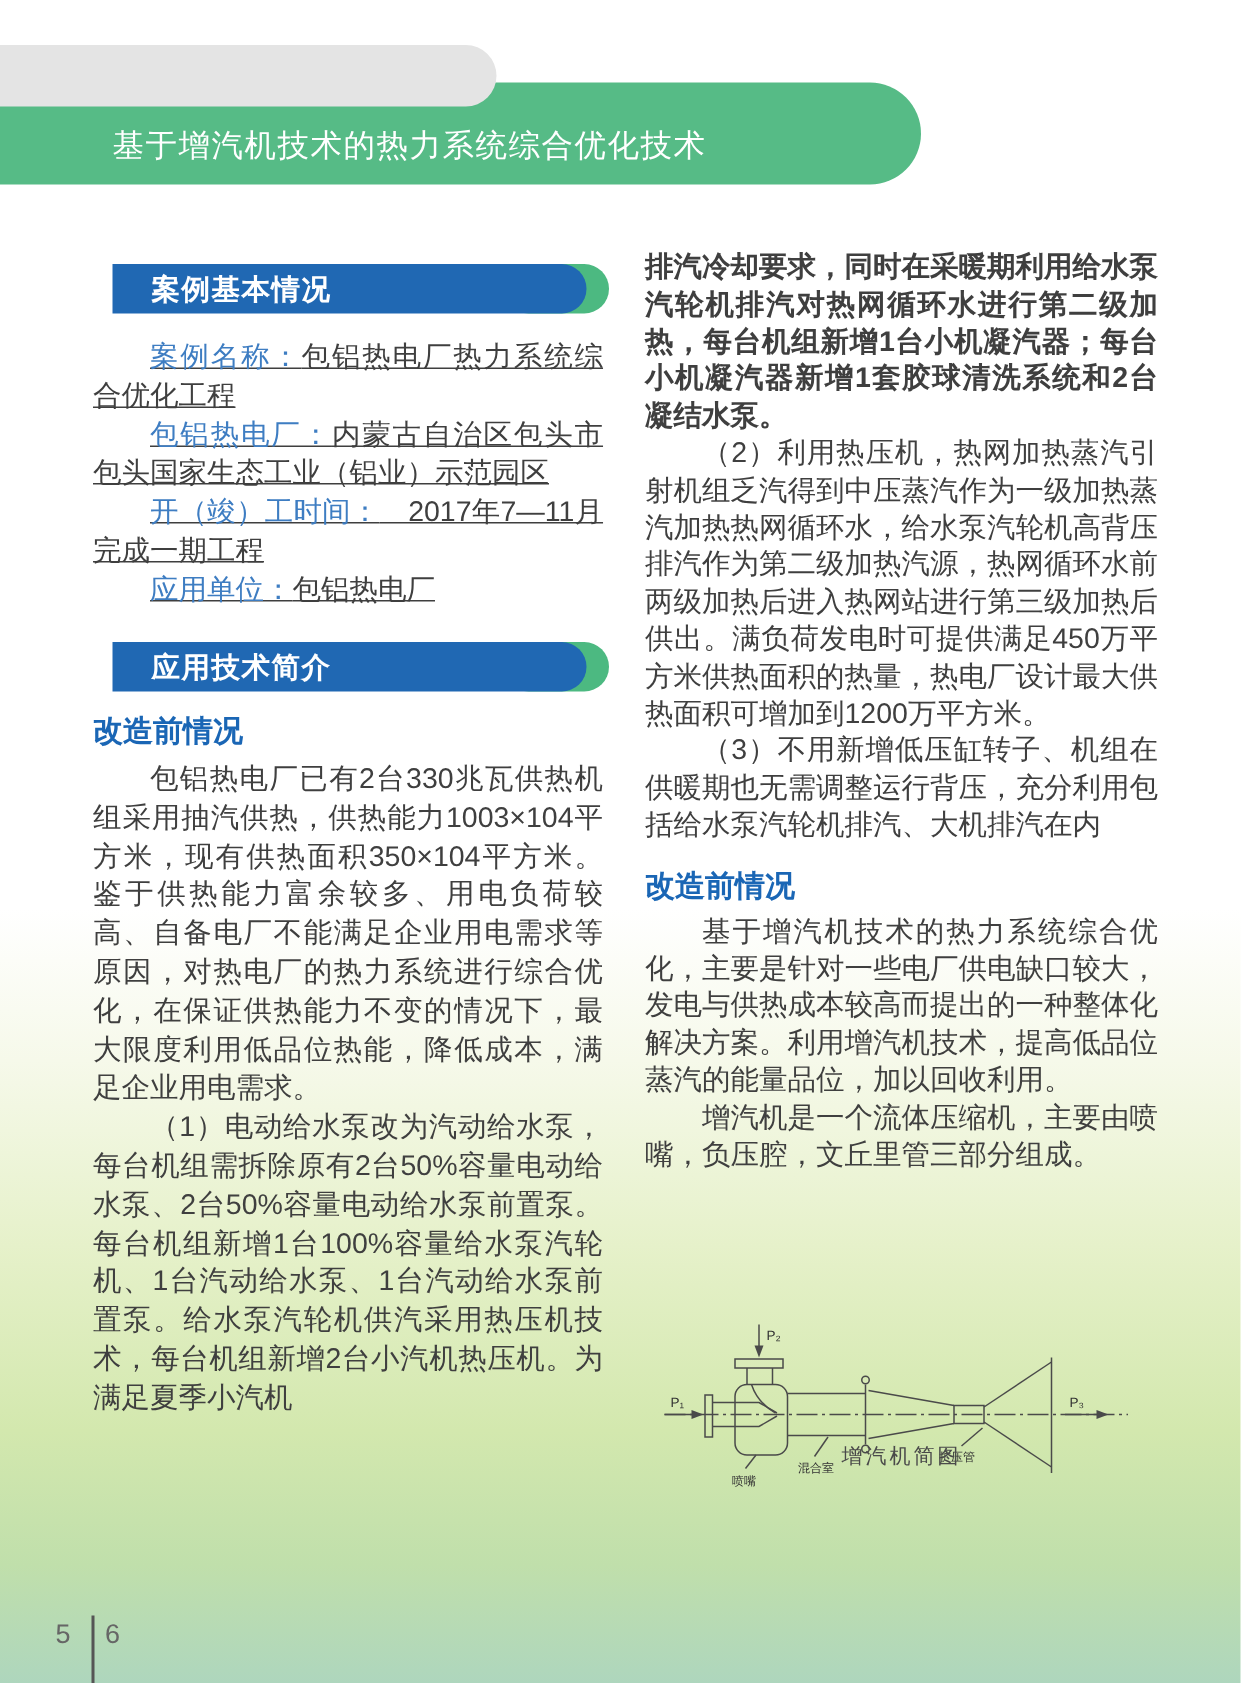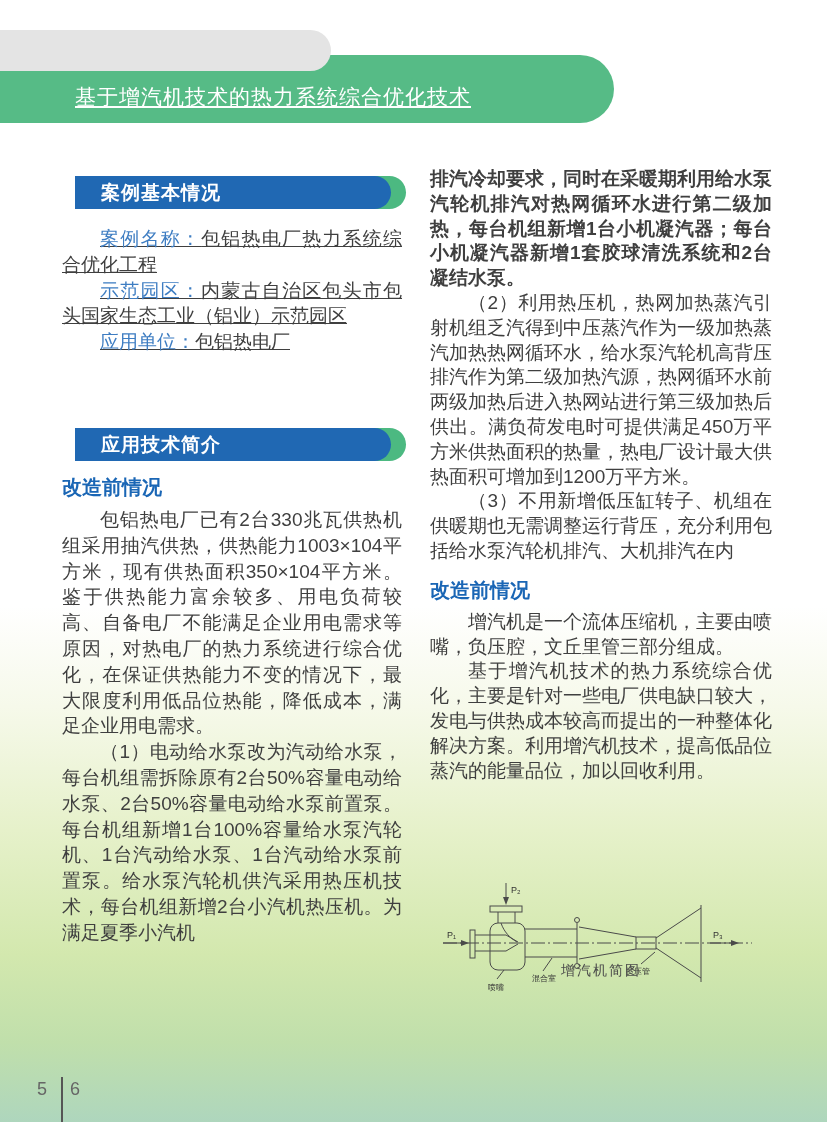--- a/index.html
+++ b/index.html
@@ -20,21 +20,21 @@
     position:absolute;left:0;top:30px;width:331px;height:41px;
     background:#e4e4e4;border-radius:0 21px 21px 0;z-index:2;
   }
   .title-bar{
     position:absolute;left:0;top:55px;width:614px;height:68px;
     background:#56bb86;border-radius:0 34px 34px 0;
     display:flex;align-items:flex-end;z-index:1;
     box-sizing:border-box;padding:0 0 12px 75px;
   }
   .title-bar .title{
-    color:#ffffff;font-size:21px;letter-spacing:1px;font-weight:500;text-decoration:underline;
+    color:#ffffff;font-size:21px;letter-spacing:1px;font-weight:500;
   }
   
   .col{position:absolute;width:342px;}
   .col-left{left:62px;top:176px;width:340px;}
   .col-right{left:430px;top:167px;width:342px;}
   
   .pill{position:relative;height:33px;margin-left:13px;width:331px;}
   .pill .pill-green{
     position:absolute;right:0;top:0;width:70px;height:33px;
     background:#4cb981;border-radius:17px;
@@ -80,21 +80,22 @@
 
   <div class="col col-left">
     <div class="pill">
       <div class="pill-green"></div>
       <div class="pill-blue">
         <span>案例基本情况</span>
       </div>
     </div>
     <div class="fields">
       <p class="field"><span class="label">案例名称：</span><span class="value">包铝热电厂热力系统综合优化工程</span></p>
-      <p class="field"><span class="label">示范园区：</span><span class="value">内蒙古自治区包头市包头国家生态工业（铝业）示范园区</span></p>
+      <p class="field"><span class="label">包铝热电厂：</span><span class="value">内蒙古自治区包头市包头国家生态工业（铝业）示范园区</span></p>
+      <p class="field"><span class="label">开（竣）工时间：</span><span class="value">　2017年7—11月完成一期工程</span></p>
       <p class="field"><span class="label">应用单位：</span><span class="value">包铝热电厂</span></p>
     </div>
   </div>
 
   <div class="col col-left" style="top:428px;">
     <div class="pill">
       <div class="pill-green"></div>
       <div class="pill-blue">
         <span>应用技术简介</span>
       </div>
@@ -102,22 +103,22 @@
     <div class="subhead first">改造前情况</div>
     <p class="para">包铝热电厂已有2台330兆瓦供热机组采用抽汽供热，供热能力1003×104平方米，现有供热面积350×104平方米。鉴于供热能力富余较多、用电负荷较高、自备电厂不能满足企业用电需求等原因，对热电厂的热力系统进行综合优化，在保证供热能力不变的情况下，最大限度利用低品位热能，降低成本，满足企业用电需求。</p>
     <p class="para">（1）电动给水泵改为汽动给水泵，每台机组需拆除原有2台50%容量电动给水泵、2台50%容量电动给水泵前置泵。每台机组新增1台100%容量给水泵汽轮机、1台汽动给水泵、1台汽动给水泵前置泵。给水泵汽轮机供汽采用热压机技术，每台机组新增2台小汽机热压机。为满足夏季小汽机</p>
   </div>
 
   <div class="col col-right">
     <p class="para cont">排汽冷却要求，同时在采暖期利用给水泵汽轮机排汽对热网循环水进行第二级加热，每台机组新增1台小机凝汽器；每台小机凝汽器新增1套胶球清洗系统和2台凝结水泵。</p>
     <p class="para">（2）利用热压机，热网加热蒸汽引射机组乏汽得到中压蒸汽作为一级加热蒸汽加热热网循环水，给水泵汽轮机高背压排汽作为第二级加热汽源，热网循环水前两级加热后进入热网站进行第三级加热后供出。满负荷发电时可提供满足450万平方米供热面积的热量，热电厂设计最大供热面积可增加到1200万平方米。</p>
     <p class="para">（3）不用新增低压缸转子、机组在供暖期也无需调整运行背压，充分利用包括给水泵汽轮机排汽、大机排汽在内</p>
     <div class="subhead">改造前情况</div>
+    <p class="para">基于增汽机技术的热力系统综合优化，主要是针对一些电厂供电缺口较大，发电与供热成本较高而提出的一种整体化解决方案。利用增汽机技术，提高低品位蒸汽的能量品位，加以回收利用。</p>
     <p class="para">增汽机是一个流体压缩机，主要由喷嘴，负压腔，文丘里管三部分组成。</p>
-    <p class="para">基于增汽机技术的热力系统综合优化，主要是针对一些电厂供电缺口较大，发电与供热成本较高而提出的一种整体化解决方案。利用增汽机技术，提高低品位蒸汽的能量品位，加以回收利用。</p>
   </div>
 
   <div class="diagram">
     <svg width="370" height="118" viewBox="0 0 370 118" fill="none" stroke="#4a4a4a" stroke-width="1">
 
       <line x1="3" y1="65" x2="312" y2="65" stroke-dasharray="14 3 2 3"></line>
 
       <line x1="66" y1="5" x2="66" y2="24"></line>
       <path d="M66 27 L63 19 L69 19 Z" fill="#4a4a4a" stroke="none"></path>
       <text x="71" y="15" font-size="9" fill="#333" stroke="none">P₂</text>

